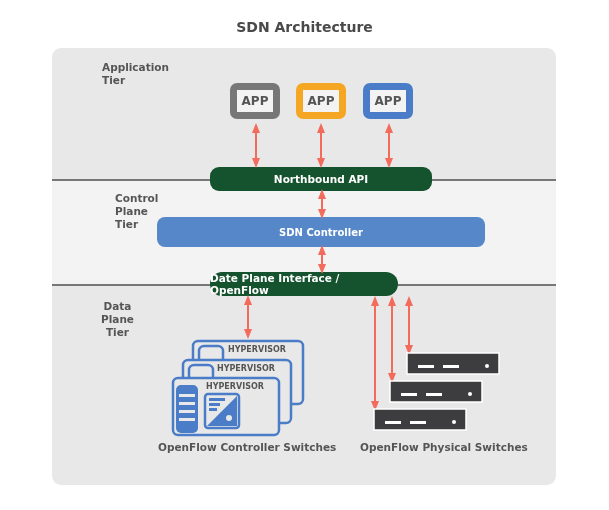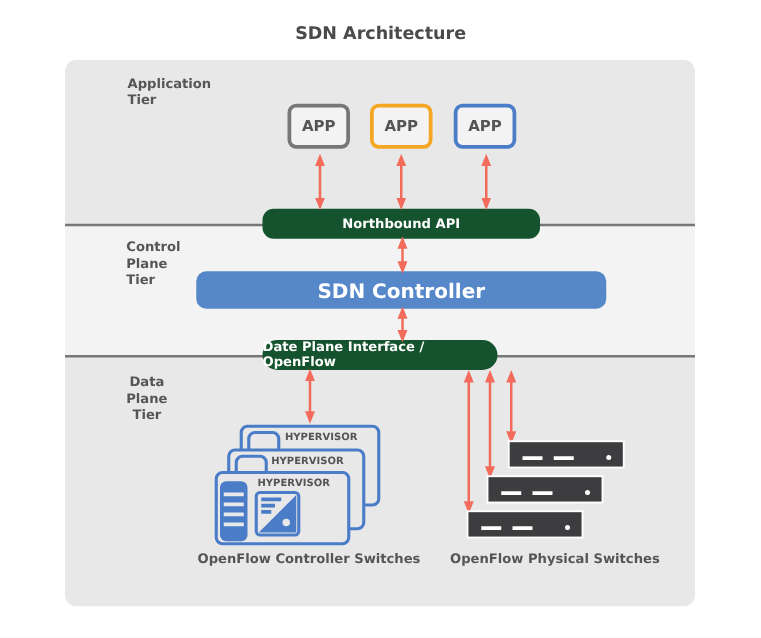--- a/index.html
+++ b/index.html
@@ -4,42 +4,42 @@
 <style>
   html, body { margin: 0; padding: 0; background: #ffffff; }
   body { width: 609px; height: 510px; position: relative; overflow: hidden;
          font-family: "DejaVu Sans", sans-serif; color: #555; }
   .abs { position: absolute; }
   .title { left: 0; width: 609px; top: 19px; text-align: center; font-size: 14px; font-weight: bold; color: #4a4a4a; }
   .panel { left: 52px; top: 48px; width: 504px; height: 437px; border-radius: 9px; background: #e8e8e8; overflow: hidden; }
   .band-control { left: 0; top: 133px; width: 504px; height: 104px; background: #f3f3f3; }
   .hline { height: 2px; background: #777; }
   .tier-label { font-size: 10.5px; font-weight: bold; color: #555; line-height: 13px; white-space: pre-line; margin-left: 42px; }
-  .app { width: 50px; height: 36px; border: 3px solid #0c4a6e; border-radius: 7px; background: #f3f3f3;
+  .app { width: 50px; height: 36px; border: 7px solid #0c4a6e; border-radius: 7px; background: #f3f3f3;
          display: flex; align-items: center; justify-content: center; font-size: 12px; font-weight: bold; color: #555; box-sizing: border-box; }
   .pill { height: 24px; border-radius: 9px; background: #14532d; color: #fff; font-size: 10.5px; font-weight: bold;
           display: flex; align-items: center; justify-content: center; }
-  .ctrl { height: 30px; border-radius: 8px; background: #5587c9; color: #fff; font-size: 16px; font-weight: bold;
+  .ctrl { height: 30px; border-radius: 8px; background: #5587c9; color: #fff; font-size: 10px; font-weight: bold;
           display: flex; align-items: center; justify-content: center; }
   .caption { font-size: 10.5px; font-weight: bold; color: #555; white-space: nowrap; }
   svg { position: absolute; left: 0; top: 0; }
 </style>
 </head>
 <body>
 
 <div class="abs title">SDN Architecture</div>
 
 <div class="abs panel">
   <div class="abs band-control"></div>
   <div class="abs hline" style="left:0;top:131px;width:504px;"></div>
   <div class="abs hline" style="left:0;top:236px;width:504px;"></div>
 
   <div class="abs tier-label" style="left:8px;top:13px;">Application
 Tier</div>
-  <div class="abs tier-label" style="left:7px;top:144px;">Control
+  <div class="abs tier-label" style="left:21px;top:144px;">Control
 Plane
 Tier</div>
   <div class="abs tier-label" style="left:7px;top:252px;text-align:center;">Data
 Plane
 Tier</div>
 </div>
 
 <div class="abs app" id="app0" style="left: 230px; top: 83px; border-color: rgb(119, 119, 119);">APP</div>
 <div class="abs app" id="app1" style="left: 296px; top: 83px; border-color: rgb(245, 166, 35);">APP</div>
 <div class="abs app" id="app2" style="left: 363px; top: 83px; border-color: rgb(74, 124, 199);">APP</div>

